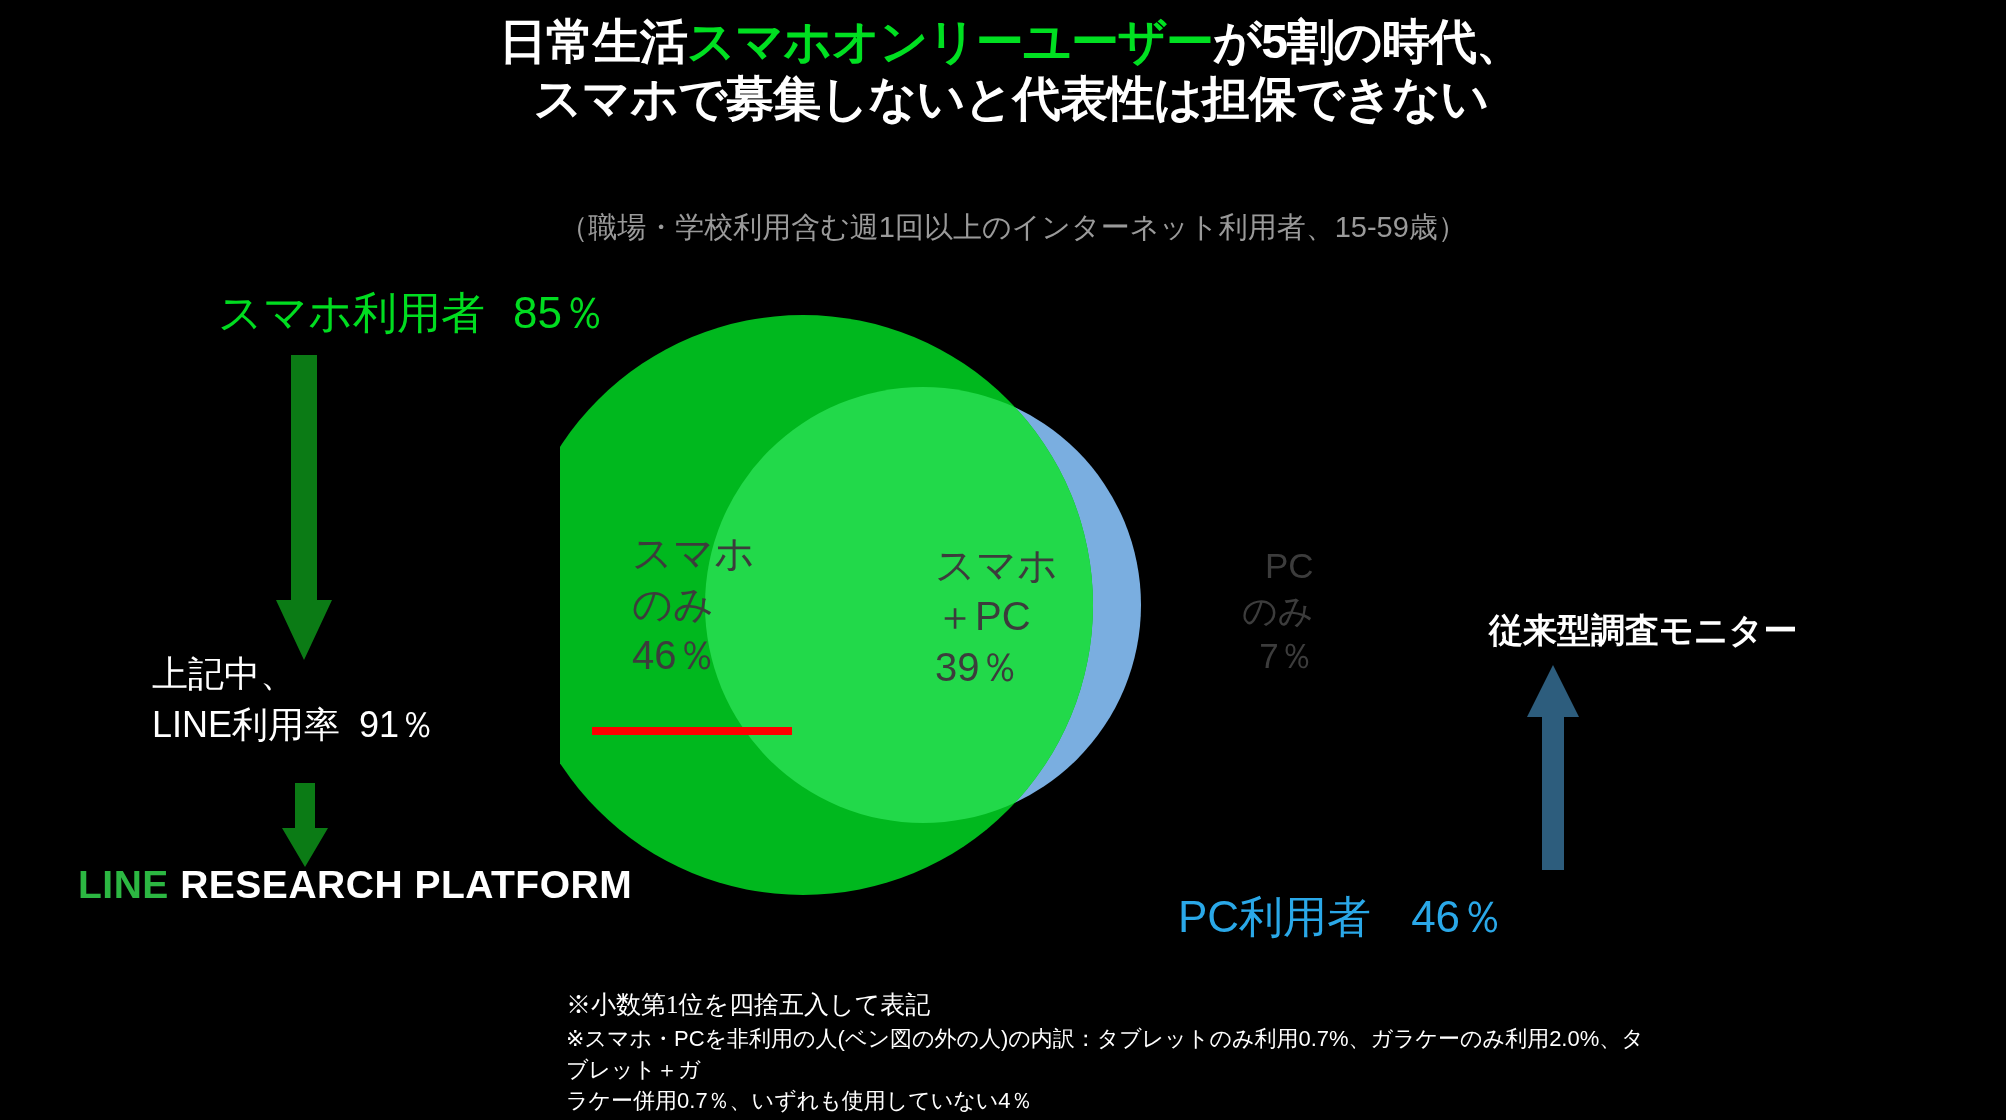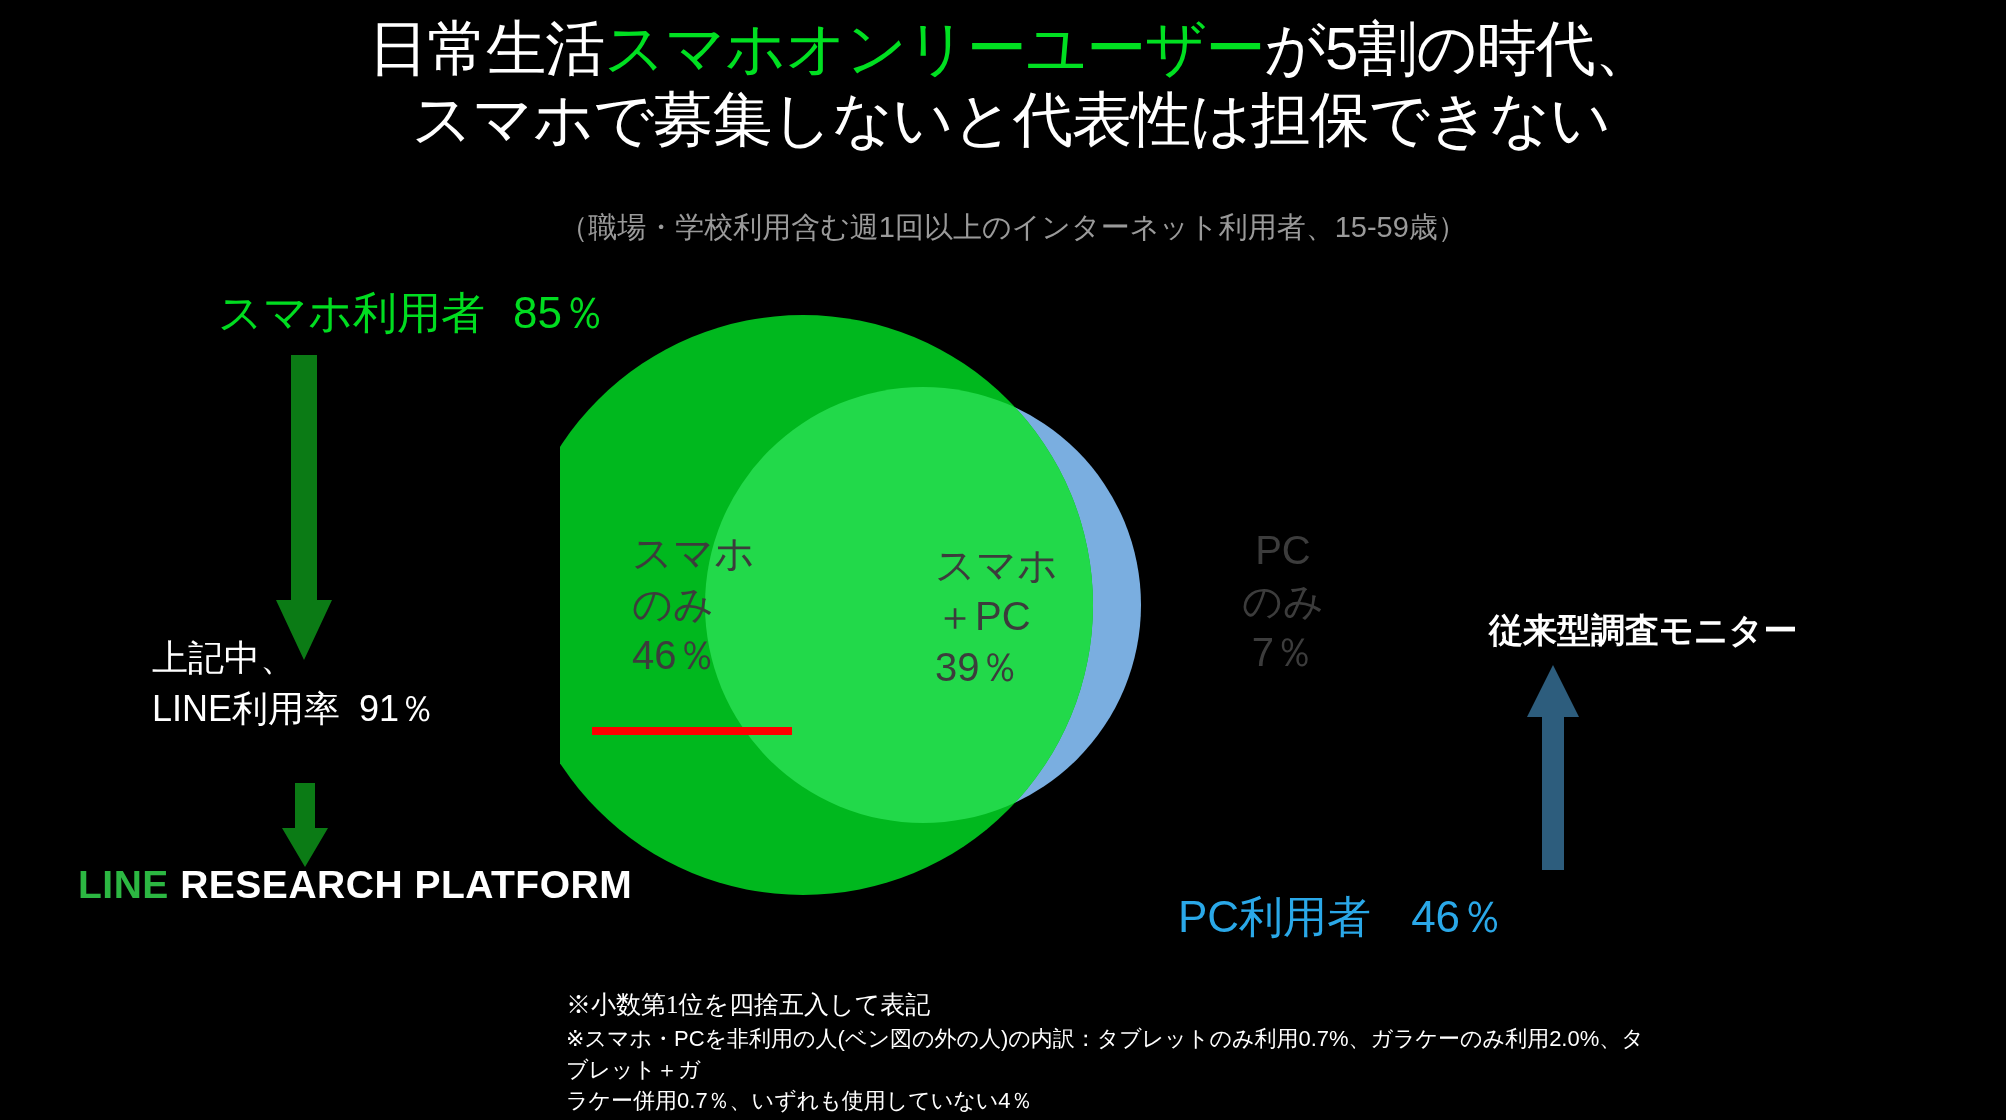--- a/index.html
+++ b/index.html
@@ -27,22 +27,22 @@
   
   .title-block {
     position: absolute;
     left: 0;
     top: 14px;
     width: 2006px;
     text-align: center;
     line-height: 1.18;
   }
   .title-line {
-    font-size: 60px;
-    font-weight: normal;
+    font-size: 48px;
+    font-weight: bold;
     letter-spacing: -1px;
     white-space: nowrap;
     padding-left: 16px;
   }
   .title-line .hl { color: #00e021; }
 
   .subtitle {
     position: absolute;
     left: 0;
     top: 208px;
@@ -84,21 +84,21 @@
     position: absolute;
     left: 1527px;
     top: 665px;
     width: 52px;
     height: 205px;
   }
 
   .line-usage {
     position: absolute;
     left: 152px;
-    top: 632px;
+    top: 648px;
     font-size: 36px;
     color: #ffffff;
     line-height: 1.42;
     white-space: nowrap;
   }
   .line-usage .pct { margin-left: 19px; }
 
   .platform-label {
     position: absolute;
     left: 78px;
@@ -154,23 +154,23 @@
     text-align: left;
   }
   .venn-label.both {
     left: 935px;
     top: 540px;
     font-size: 40px;
     text-align: left;
   }
   .venn-label.only-pc {
     left: 1242px;
-    top: 525px;
-    font-size: 40px;
-    text-align: center;
+    top: 544px;
+    font-size: 35px;
+    text-align: right;
   }
 
   .red-underline {
     position: absolute;
     left: 592px;
     top: 727px;
     width: 200px;
     height: 8px;
     background: #fe0000;
   }

